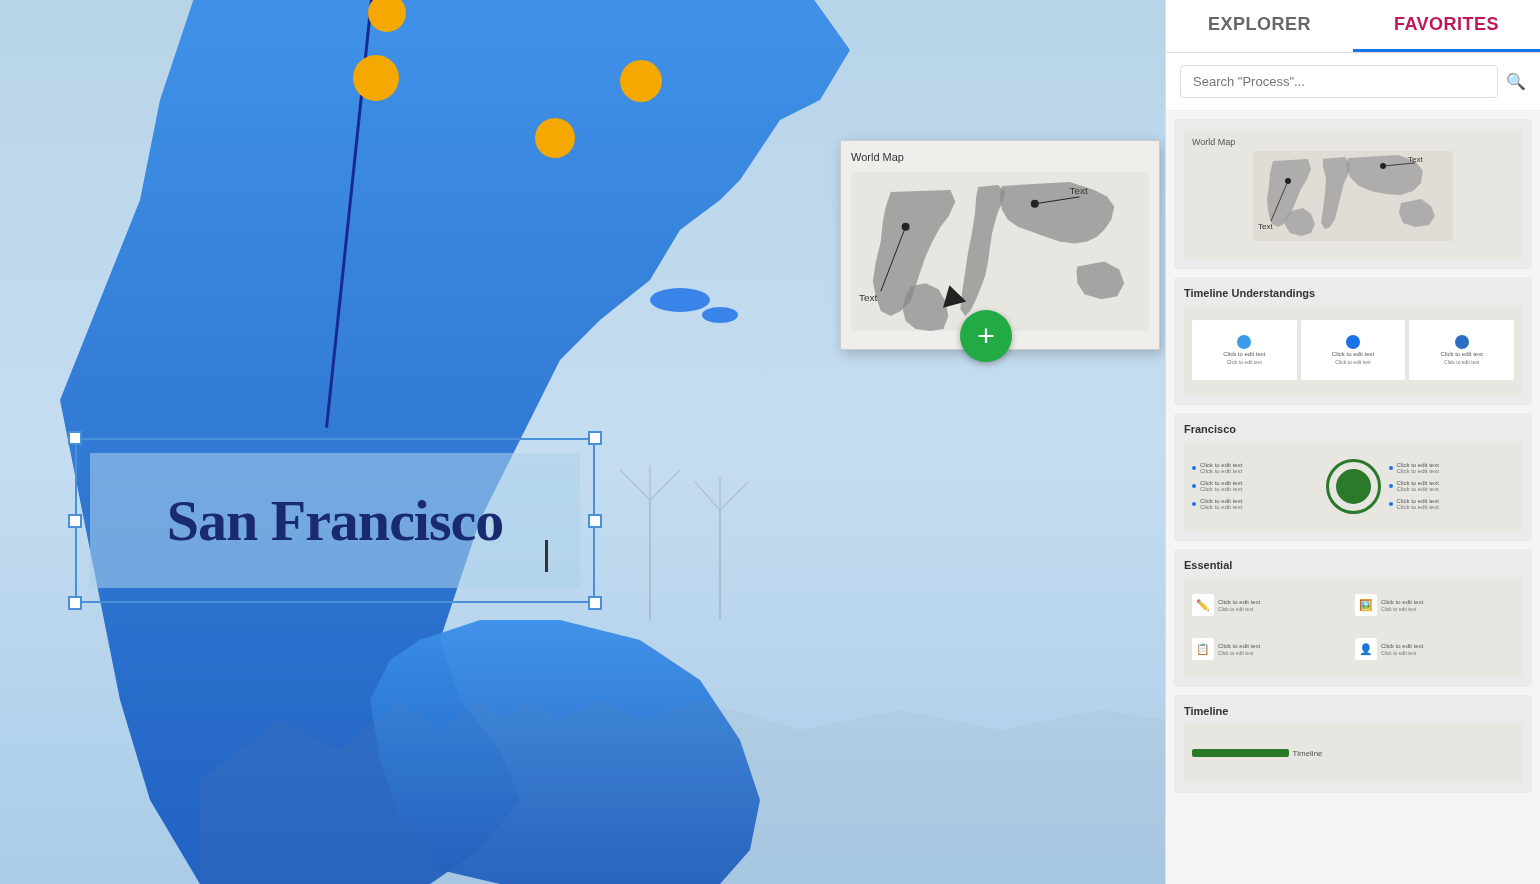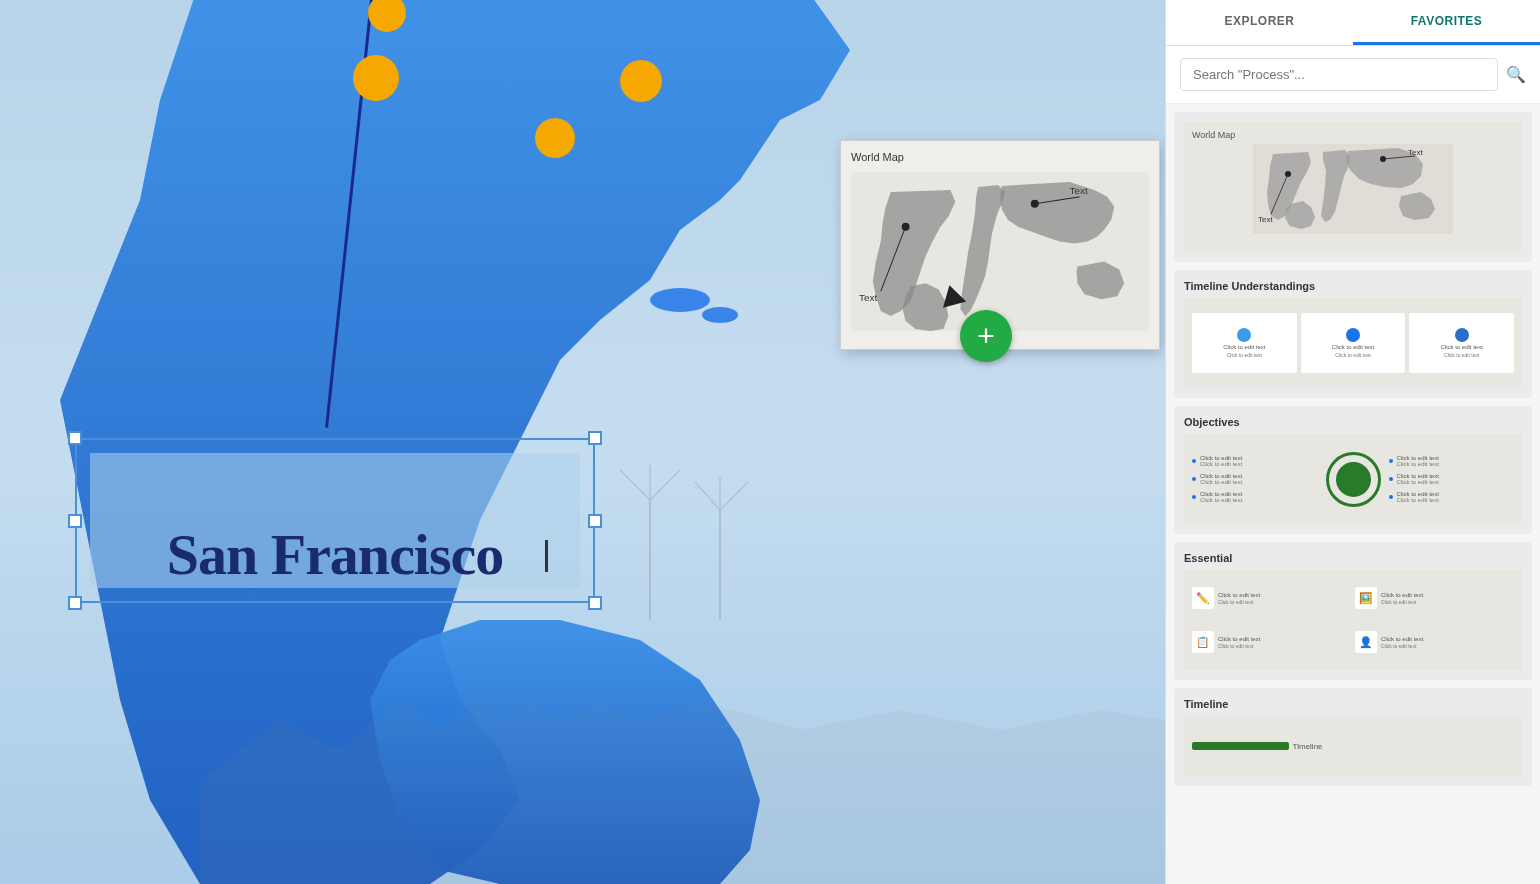--- a/index.html
+++ b/index.html
@@ -33,21 +33,21 @@
       position: absolute;
       top: 0; left: 0; right: 0; bottom: 0;
       border: 2px solid #4a90d9;
       pointer-events: none;
     }
     #selected-textbox .text-content {
       position: absolute;
       top: 15px; left: 15px; right: 15px; bottom: 15px;
       background: rgba(173, 210, 235, 0.55);
       display: flex;
-      align-items: flex-end;
+      align-items: center;
       justify-content: center;
     }
     #selected-textbox .text-content span {
       font-size: 58px;
       font-weight: 900;
       color: #1a2a6e;
       letter-spacing: -1px;
       font-family: Georgia, serif;
     }
 
@@ -175,29 +175,29 @@
     
     #sidebar-tabs {
       display: flex;
       border-bottom: 1px solid #ddd;
       background: white;
     }
     .sidebar-tab {
       flex: 1;
       padding: 14px 8px;
       text-align: center;
-      font-size: 12px;
+      font-size: 18px;
       font-weight: 600;
       color: #666;
       cursor: pointer;
       letter-spacing: 0.5px;
       text-transform: uppercase;
     }
     .sidebar-tab.active {
-      color: #0f766e;
+      color: #be185d;
       border-bottom: 3px solid #1a73e8;
     }
 
     
     #search-bar {
       padding: 12px 14px;
       background: white;
       border-bottom: 1px solid #eee;
       display: flex;
       align-items: center;
@@ -533,21 +533,21 @@
         </div>
         <div class="eu-box">
           <div class="eu-dot" style="background:#2a6fc4;"></div>
           <span style="font-size:6px;color:#555;">Click to edit text</span>
           <span style="font-size:5px;color:#777;">Click to edit text</span>
         </div>
       </div>
     </div>
 
     <div class="template-card">
-      <div class="template-card-title">Objectives</div>
+      <div class="template-card-title">Francisco</div>
       <div class="template-card-preview obj-preview">
         <div class="obj-text-lines">
           <div class="obj-line">
             <div class="obj-dot-blue"></div>
             <span style="font-size:6px;color:#555;">Click to edit text<br><span style="color:#777;">Click to edit text</span></span>
           </div>
           <div class="obj-line">
             <div class="obj-dot-blue"></div>
             <span style="font-size:6px;color:#555;">Click to edit text<br><span style="color:#777;">Click to edit text</span></span>
           </div>

